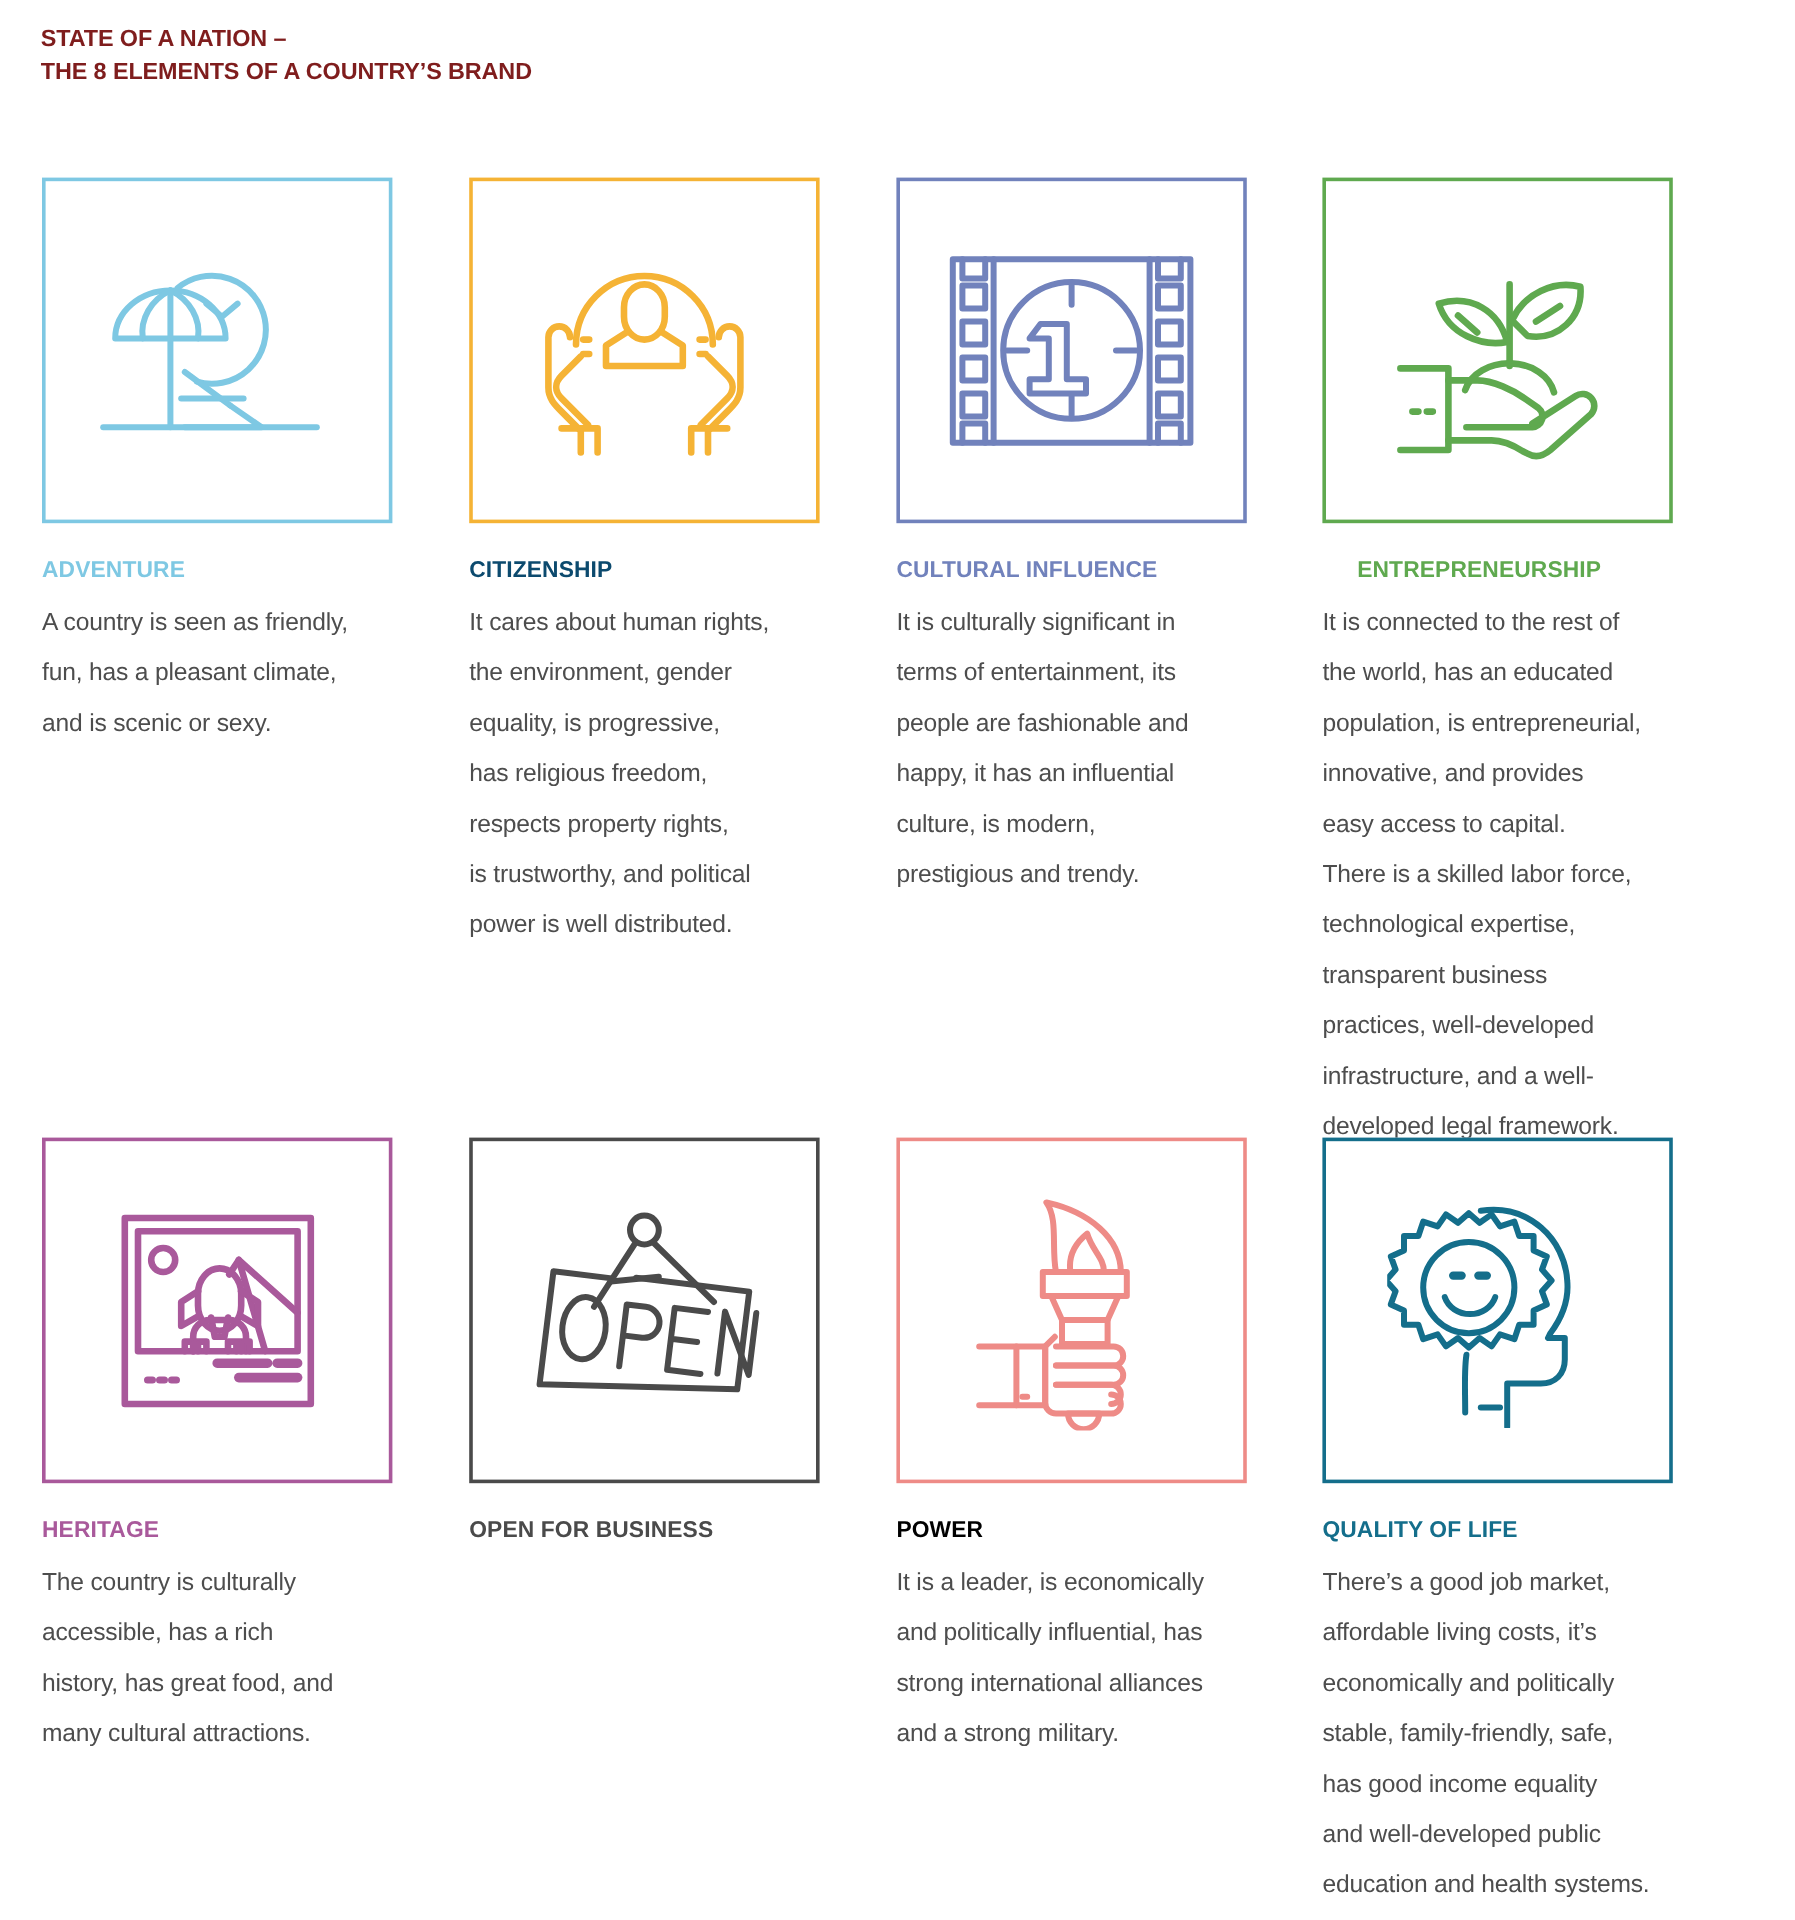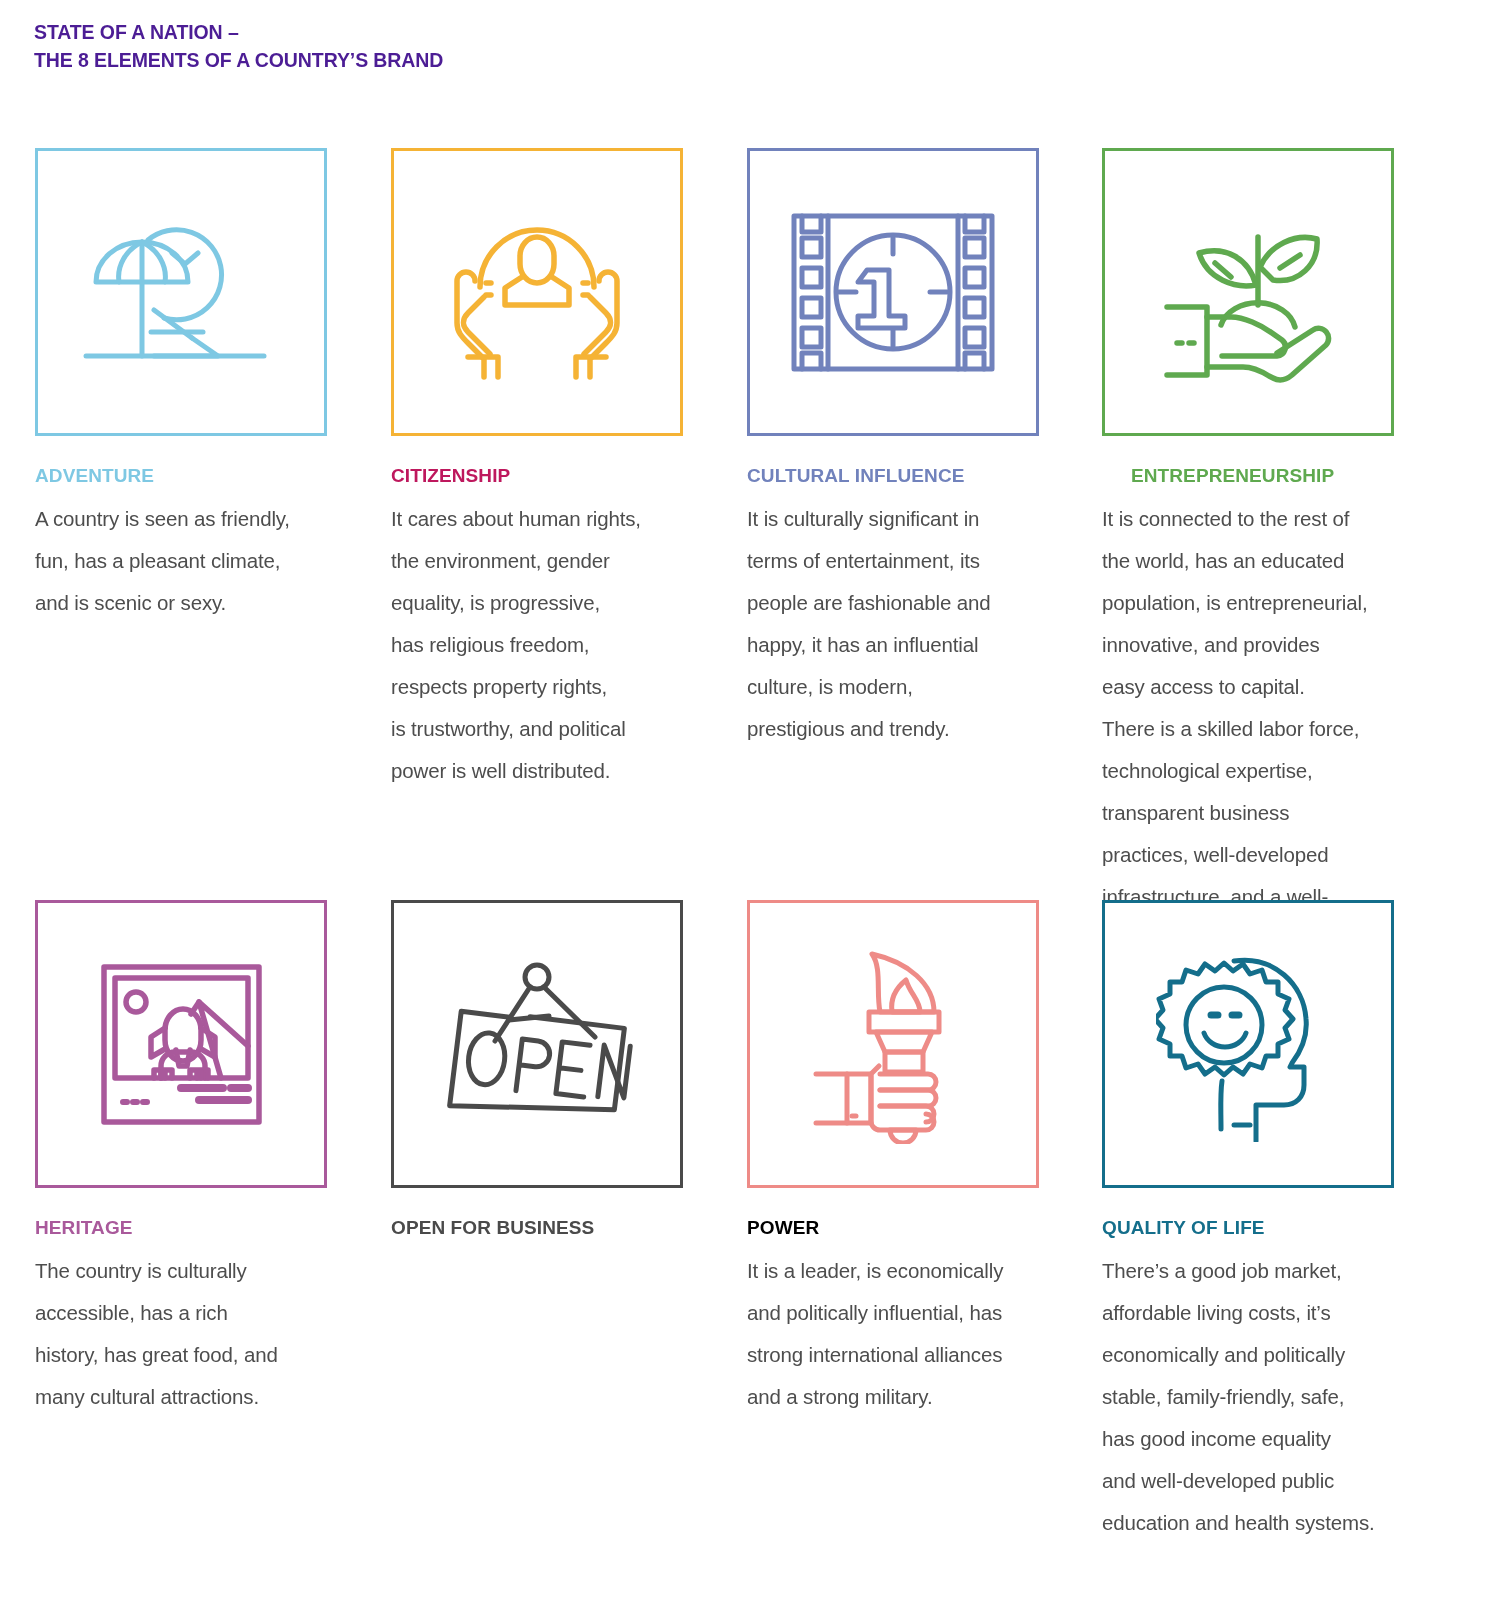--- a/index.html
+++ b/index.html
@@ -37,21 +37,21 @@
     left: 0;
     top: 0;
     width: 1448px;
     height: 1600px;
   }
   .card {
     position: absolute;
     width: 296px;
   }
   .card-r1 { top: 148px; }
-  .card-r2 { top: 900px; }
+  .card-r2 { top: 948px; }
   .col0 { left: 35px; }
   .col1 { left: 391px; }
   .col2 { left: 747px; }
   .col3 { left: 1102px; }
 
   .icon-box {
     width: 292px;
     height: 288px;
     border: 3px solid #999;
     box-sizing: border-box;
@@ -81,21 +81,21 @@
     white-space: pre-line;
   }
   .card.col3 .card-desc { width: 316px; }
   .card.col2 .card-desc { width: 312px; }
 </style>
 </head>
 <body>
 
 <div id="page">
 
-  <div class="headline" style="color: #4c1d95;">STATE OF A NATION –
+  <div class="headline" style="color: #7f1d1d;">STATE OF A NATION –
 THE 8 ELEMENTS OF A COUNTRY’S BRAND</div>
 
   <div class="grid">
 
     <div class="card card-r1 col0">
       <div class="icon-box" style="border-color: rgb(126, 200, 227);">
         <svg width="210" height="200" viewBox="0 0 210 200" fill="none" stroke="#7EC8E3" stroke-width="5" stroke-linecap="round" stroke-linejoin="round">
           <g>
 
             <path d="M72 48 A45 45 0 1 1 88 126"></path>
@@ -138,21 +138,21 @@
             <path d="M26 160 h30 v20"></path>
 
             <path d="M157 84 a9 9 0 0 1 18 0 v42 c0 9 -5 14 -11 20 l-16 16 v18"></path>
             <path d="M148 100 l16 16 c6 6 6 13 0 19 l-22 22"></path>
             <path d="M164 160 h-30 v20"></path>
 
             <path d="M44 86 h5 M44 98 h5 M141 86 h5 M141 98 h5"></path>
           </g>
         </svg>
       </div>
-      <div class="card-title" style="color: #be185d;">CITIZENSHIP</div>
+      <div class="card-title" style="color: #0c4a6e;">CITIZENSHIP</div>
       <div class="card-desc">It cares about human rights,
 the environment, gender
 equality, is progressive,
 has religious freedom,
 respects property rights,
 is trustworthy, and political
 power is well distributed.</div>
     </div>
 
     <div class="card card-r1 col2">

